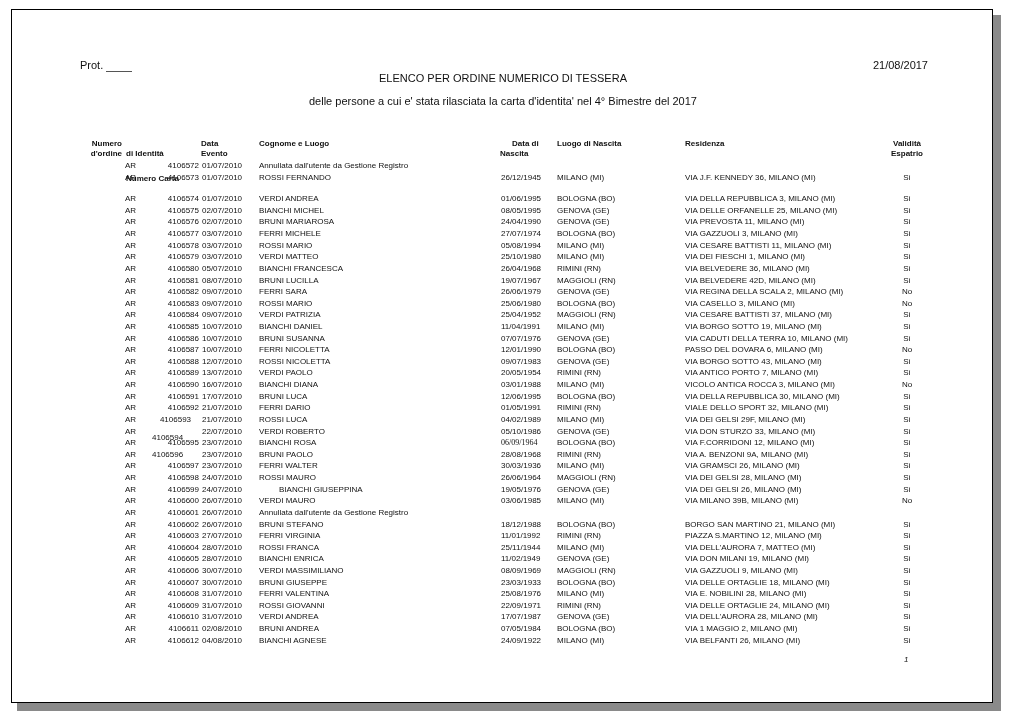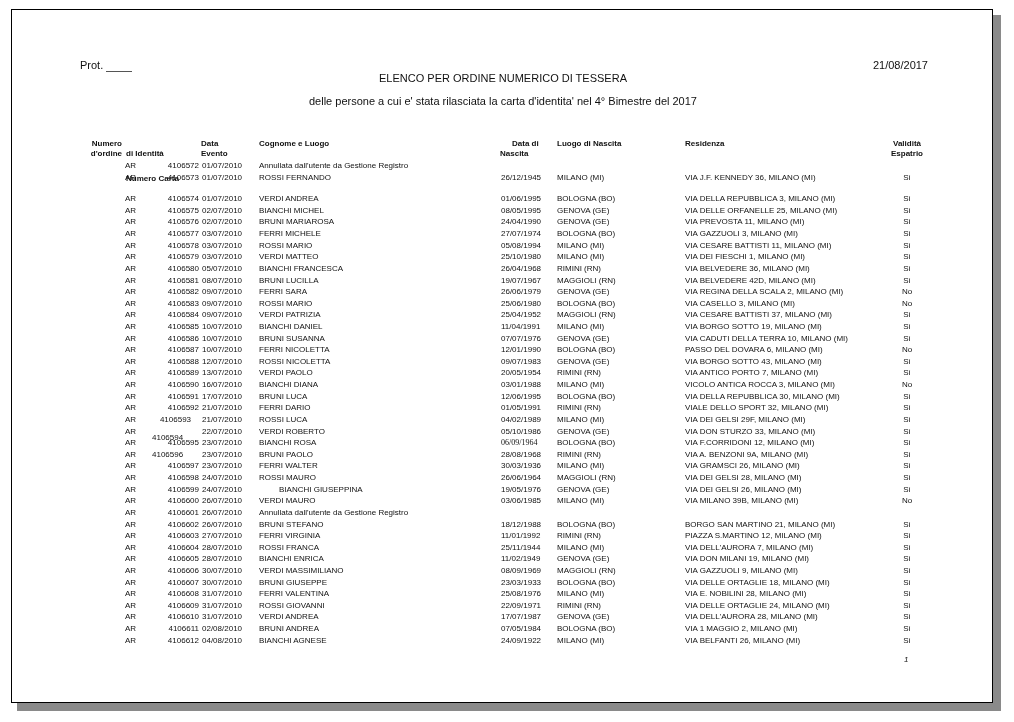--- a/index.html
+++ b/index.html
@@ -368,21 +368,21 @@
         <div class="abs cell" style="left: 673px; top: 521.1px;">PIAZZA S.MARTINO 12, MILANO (MI)</div>
         <div class="abs cell" style="left: 870px; top: 521.1px; width: 50px; text-align: center;">Sì</div>
       </div>
       <div>
         <div class="abs cell" style="left: 113px; top: 532.7px;">AR</div>
         <div class="abs cell" style="left: 140px; top: 532.7px; width: 47px; text-align: right;">4106604</div>
         <div class="abs cell" style="left: 190px; top: 532.7px;">28/07/2010</div>
         <div class="abs cell" style="left: 247px; top: 532.7px;">ROSSI FRANCA</div>
         <div class="abs cell" style="left: 489px; top: 532.7px;">25/11/1944</div>
         <div class="abs cell" style="left: 545px; top: 532.7px;">MILANO (MI)</div>
-        <div class="abs cell" style="left: 673px; top: 532.7px;">VIA DELL'AURORA 7, MILANO (MI)</div>
+        <div class="abs cell" style="left: 673px; top: 532.7px;">VIA DELL'AURORA 7, MATTEO (MI)</div>
         <div class="abs cell" style="left: 870px; top: 532.7px; width: 50px; text-align: center;">Sì</div>
       </div>
       <div>
         <div class="abs cell" style="left: 113px; top: 544.3px;">AR</div>
         <div class="abs cell" style="left: 140px; top: 544.3px; width: 47px; text-align: right;">4106605</div>
         <div class="abs cell" style="left: 190px; top: 544.3px;">28/07/2010</div>
         <div class="abs cell" style="left: 247px; top: 544.3px;">BIANCHI ENRICA</div>
         <div class="abs cell" style="left: 489px; top: 544.3px;">11/02/1949</div>
         <div class="abs cell" style="left: 545px; top: 544.3px;">GENOVA (GE)</div>
         <div class="abs cell" style="left: 673px; top: 544.3px;">VIA DON MILANI 19, MILANO (MI)</div>

